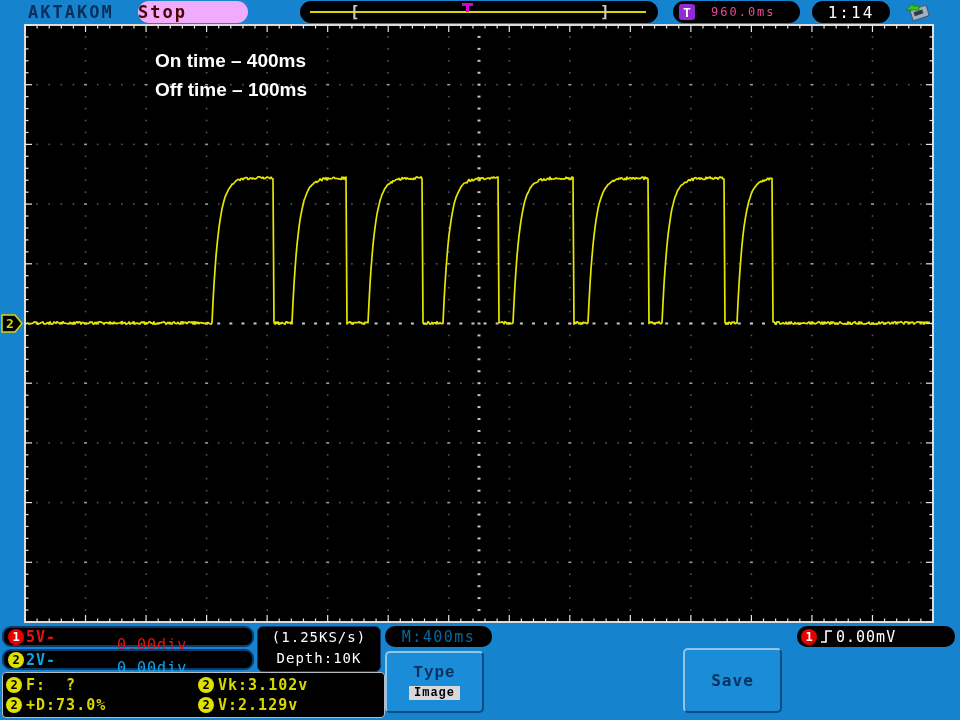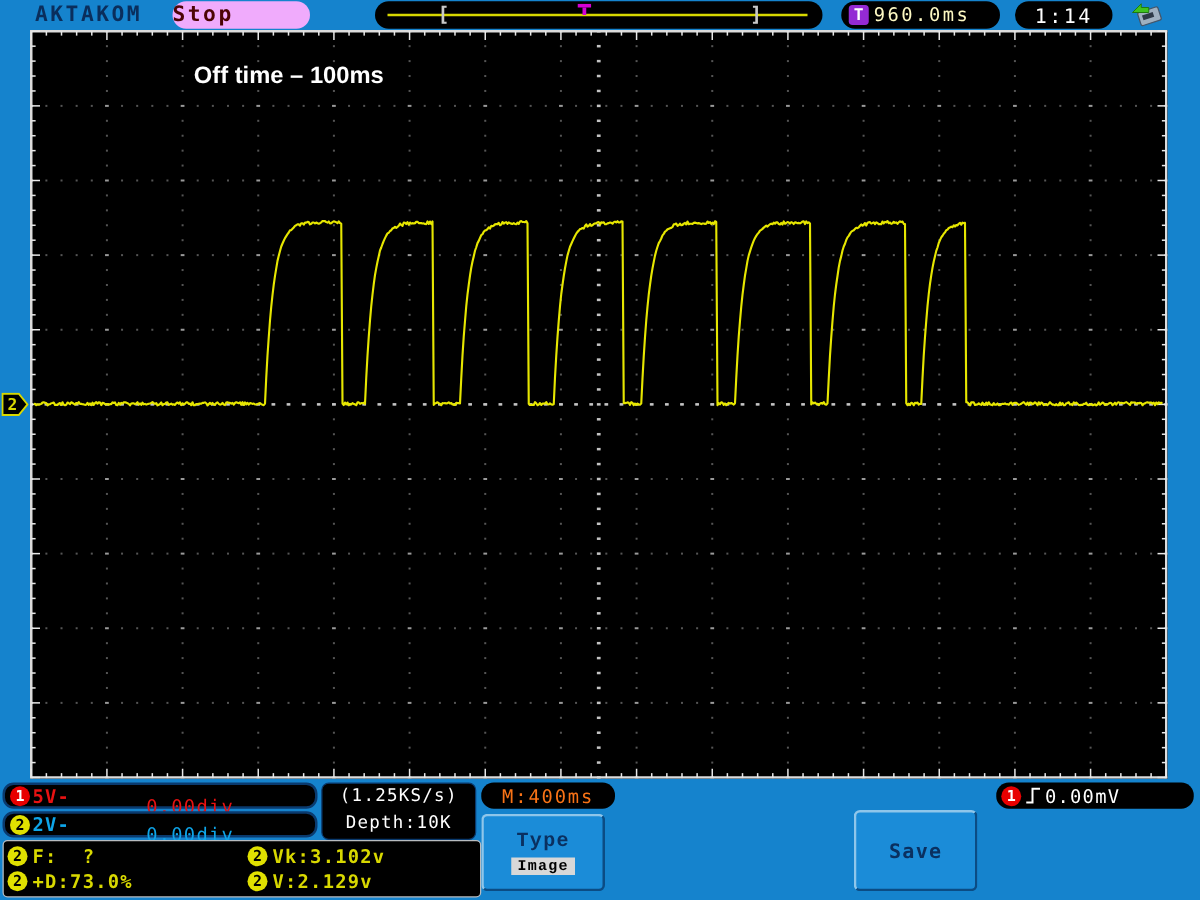--- a/index.html
+++ b/index.html
@@ -13,21 +13,21 @@
   .stop-pill{left:138px;width:110px;background:#f0abfc;justify-content:flex-start;}
   .stop-pill span{font-size:17px;font-weight:bold;color:#4c0404;letter-spacing:2px;}
   .pos-pill{left:300px;width:358px;}
   .pos-line{position:absolute;left:10px;right:12px;top:10px;height:2px;background:#d8d800;}
   .bracket{position:absolute;top:1px;font-size:16px;color:#c8c8c8;font-weight:bold;}
   .brk-l{left:50px;} .brk-r{left:300px;}
   .t-marker{position:absolute;left:162px;top:2px;}
   .trigtime-pill{left:673px;width:127px;}
   .t-badge{width:16px;height:16px;margin-left:6px;background:#942ad4;border-radius:3px;
            color:#fff;font-size:13px;font-weight:bold;display:flex;align-items:center;justify-content:center;}
-  .trigtime-pill .val{color:#fef9c3;font-size:15px;letter-spacing:2px;margin-left:4px;}
+  .trigtime-pill .val{color:#ec4899;font-size:12px;letter-spacing:2px;margin-left:16px;}
   .clock-pill{left:812px;width:78px;justify-content:center;}
   .clock-pill span{color:#fff;font-size:16px;letter-spacing:2px;}
   .usb-icon{left:903px;top:0px;}
 
   
   .graticule{left:24px;top:24px;width:910px;height:599px;background:#000;}
   .annotation{left:34px;top:22px;color:#fff;font-family:"Liberation Sans",sans-serif;
               font-weight:bold;font-size:19px;line-height:29px;}
   .annotation .ind{padding-left:97px;}
   .ch2-marker{left:-23px;top:290px;width:22px;height:19px;}
@@ -40,21 +40,21 @@
   .circle{width:16px;height:16px;border-radius:50%;display:inline-flex;align-items:center;
           justify-content:center;font-size:12px;font-weight:bold;flex:0 0 auto;}
   .c-red{background:#e80000;color:#fff;} .c-yel{background:#e0e000;color:#000;}
   .chbox .scale{font-size:15px;font-weight:bold;letter-spacing:1px;margin-left:2px;}
   .chbox .offset{position:absolute;left:113px;font-size:15px;font-weight:normal;letter-spacing:1px;margin-top:16px;}
   .t-red{color:#e81212;} .t-yel{color:#0ea5e9;}
   .acq-box{left:257px;top:626px;width:122px;height:44px;background:#000;border:1px solid #0a3a6e;
            border-radius:6px;color:#fff;font-size:14px;text-align:center;line-height:21px;letter-spacing:1px;}
   .mt-pill{left:385px;top:626px;width:107px;height:21px;background:#000;border-radius:10px;
            display:flex;align-items:center;justify-content:center;}
-  .mt-pill span{color:#f97316;font-size:15px;letter-spacing:1.5px;}
+  .mt-pill span{color:#0369a1;font-size:15px;letter-spacing:1.5px;}
   .trig-pill{left:797px;top:626px;width:158px;height:21px;background:#000;border-radius:10px;
              display:flex;align-items:center;padding:0 4px;box-sizing:border-box;gap:3px;}
   .trig-pill .val{color:#fff;font-size:15px;letter-spacing:1px;}
   .meas-box{left:2px;top:672px;width:383px;height:46px;background:#000;border:1px solid #b8bcc0;
             border-radius:4px;display:grid;grid-template-columns:192px 1fr;align-content:space-evenly;
             padding:1px 3px;box-sizing:border-box;}
   .meas-item{display:flex;align-items:center;gap:4px;}
   .meas-item .mtext{color:#d8d800;font-size:15px;font-weight:bold;letter-spacing:1px;white-space:pre;}
 
   
@@ -1959,20 +1959,21 @@
       <rect x="1" y="573.5200000000001" width="3.5" height="1.2" fill="#e8e8e8"></rect>
       <rect x="905.5" y="573.5200000000001" width="3.5" height="1.2" fill="#e8e8e8"></rect>
       <rect x="1" y="585.46" width="3.5" height="1.2" fill="#e8e8e8"></rect>
       <rect x="905.5" y="585.46" width="3.5" height="1.2" fill="#e8e8e8"></rect>
       <rect x="1" y="597.4000000000001" width="7" height="1.2" fill="#e8e8e8"></rect>
       <rect x="902" y="597.4000000000001" width="7" height="1.2" fill="#e8e8e8"></rect>
       <polyline points="3,299.2 4,299.1 5,300.1 6,299.5 7,299.7 8,299.5 9,299.1 10,298.1 11,297.8 12,298.3 13,298.4 14,300.3 15,299.5 16,299.4 17,298.6 18,298.4 19,298.0 20,300.0 21,299.9 22,299.9 23,298.9 24,298.4 25,299.9 26,297.8 27,299.7 28,300.2 29,299.8 30,298.0 31,298.6 32,299.4 33,297.8 34,298.4 35,299.0 36,299.7 37,298.4 38,299.0 39,297.7 40,299.2 41,299.1 42,299.4 43,299.5 44,299.9 45,299.8 46,298.3 47,299.9 48,298.8 49,300.1 50,298.1 51,299.9 52,298.5 53,297.7 54,299.0 55,297.8 56,298.1 57,300.1 58,298.3 59,298.5 60,299.3 61,299.6 62,299.2 63,299.8 64,299.3 65,299.3 66,297.9 67,298.4 68,297.9 69,300.0 70,300.2 71,298.3 72,299.8 73,298.3 74,298.8 75,297.9 76,297.8 77,298.1 78,298.6 79,299.1 80,300.3 81,298.8 82,298.7 83,298.6 84,299.3 85,298.8 86,297.8 87,299.7 88,298.8 89,299.9 90,298.1 91,299.5 92,299.1 93,299.7 94,299.3 95,299.0 96,298.8 97,298.3 98,297.7 99,298.6 100,299.1 101,298.5 102,300.3 103,299.8 104,299.2 105,298.0 106,300.2 107,299.2 108,299.2 109,298.0 110,297.9 111,299.9 112,299.4 113,298.9 114,299.7 115,299.4 116,300.0 117,298.6 118,298.0 119,298.9 120,297.9 121,300.1 122,298.6 123,299.5 124,299.0 125,297.9 126,297.9 127,299.1 128,298.9 129,300.2 130,297.8 131,300.2 132,300.1 133,299.3 134,299.3 135,299.1 136,298.9 137,299.0 138,298.3 139,298.3 140,297.9 141,298.6 142,300.3 143,299.3 144,298.3 145,299.5 146,298.4 147,299.5 148,300.0 149,298.4 150,297.9 151,299.1 152,299.7 153,299.4 154,298.3 155,299.7 156,300.1 157,298.1 158,297.8 159,298.3 160,298.2 161,298.9 162,298.3 163,299.7 164,298.4 165,297.8 166,298.2 167,298.6 168,297.8 169,299.8 170,297.7 171,300.0 172,297.9 173,299.5 174,298.2 175,299.7 176,298.5 177,298.7 178,299.1 179,298.8 180,299.5 181,299.6 182,299.4 183,298.8 184,298.5 185,299.3 186,299.8 187,300.1 188,298.9 189,277.9 190,260.2 191,245.8 192,232.4 193,221.3 194,212.0 195,203.7 196,196.7 197,190.7 198,184.7 199,180.6 200,176.8 201,173.2 202,170.8 203,168.6 204,166.5 205,164.9 206,163.3 207,162.0 208,160.2 209,160.1 210,159.0 211,158.0 212,156.7 213,156.2 214,155.4 215,155.5 216,156.5 217,154.6 218,154.6 219,155.7 220,154.1 221,154.1 222,153.5 223,153.7 224,155.5 225,155.1 226,154.0 227,154.0 228,154.8 229,154.0 230,154.6 231,155.0 232,154.6 233,153.9 234,152.8 235,152.9 236,152.9 237,153.7 238,154.1 239,153.2 240,154.7 241,154.5 242,153.7 243,153.0 244,153.4 245,153.8 246,154.6 247,153.1 248,154.4 249,154.9 250,298.8 251,300.0 252,298.0 253,299.5 254,298.0 255,300.2 256,299.1 257,299.6 258,298.5 259,299.2 260,299.5 261,300.2 262,297.9 263,297.9 264,299.1 265,298.5 266,298.6 267,298.2 268,299.1 269,278.0 270,260.4 271,245.5 272,232.3 273,220.9 274,211.6 275,203.3 276,196.0 277,190.5 278,185.4 279,181.0 280,176.4 281,174.0 282,171.2 283,168.7 284,166.5 285,164.5 286,162.7 287,162.2 288,160.8 289,160.2 290,158.7 291,158.4 292,157.4 293,158.3 294,157.5 295,156.6 296,154.8 297,156.0 298,156.7 299,154.0 300,154.2 301,155.2 302,153.7 303,155.8 304,154.0 305,154.9 306,154.5 307,154.8 308,154.5 309,153.5 310,153.4 311,154.5 312,154.4 313,154.5 314,154.8 315,154.7 316,155.2 317,155.3 318,153.1 319,155.2 320,153.2 321,155.3 322,153.1 323,299.9 324,298.7 325,298.4 326,297.8 327,298.5 328,299.1 329,300.1 330,298.5 331,298.6 332,298.5 333,298.8 334,298.5 335,297.8 336,298.8 337,298.4 338,299.6 339,299.7 340,300.0 341,298.2 342,298.5 343,298.4 344,298.7 345,278.7 346,260.3 347,245.1 348,232.8 349,220.9 350,211.5 351,203.8 352,196.5 353,190.2 354,185.2 355,181.1 356,176.6 357,173.8 358,170.5 359,168.7 360,166.4 361,164.1 362,163.4 363,161.4 364,160.4 365,160.1 366,159.3 367,157.8 368,158.9 369,156.7 370,157.0 371,156.5 372,155.5 373,155.3 374,155.3 375,154.3 376,156.2 377,155.7 378,153.6 379,154.9 380,154.1 381,153.7 382,155.1 383,153.9 384,154.6 385,154.9 386,155.2 387,154.5 388,155.2 389,155.4 390,154.1 391,155.1 392,153.2 393,152.9 394,153.6 395,153.6 396,153.8 397,152.9 398,154.7 399,298.9 400,299.9 401,299.9 402,299.8 403,300.0 404,297.7 405,298.6 406,300.2 407,299.7 408,298.4 409,300.0 410,298.9 411,298.9 412,298.8 413,297.7 414,299.4 415,299.6 416,298.7 417,299.5 418,299.7 419,299.4 420,277.9 421,260.5 422,245.5 423,232.7 424,221.0 425,211.2 426,203.8 427,196.8 428,190.6 429,185.3 430,180.3 431,176.8 432,173.4 433,171.2 434,168.9 435,166.8 436,164.8 437,162.9 438,161.5 439,160.5 440,159.3 441,159.0 442,158.4 443,158.9 444,156.8 445,155.5 446,157.3 447,156.7 448,155.2 449,156.7 450,156.2 451,155.2 452,154.7 453,154.8 454,153.8 455,153.7 456,155.7 457,153.9 458,154.2 459,153.8 460,155.4 461,155.4 462,154.7 463,154.5 464,154.0 465,154.2 466,155.0 467,153.7 468,153.3 469,154.0 470,153.0 471,154.0 472,153.9 473,153.1 474,153.2 475,298.6 476,298.5 477,298.3 478,297.9 479,298.2 480,299.9 481,297.7 482,298.3 483,300.1 484,298.8 485,299.9 486,298.9 487,299.7 488,299.7 489,298.8 490,278.7 491,260.9 492,245.7 493,232.4 494,221.3 495,211.6 496,203.8 497,196.6 498,190.7 499,185.5 500,180.5 501,176.6 502,173.4 503,170.5 504,168.8 505,166.8 506,164.3 507,163.1 508,161.3 509,160.6 510,159.4 511,159.1 512,158.6 513,158.3 514,157.6 515,155.5 516,155.4 517,154.8 518,156.7 519,156.1 520,154.9 521,156.2 522,155.9 523,154.9 524,154.3 525,155.6 526,153.2 527,155.4 528,155.0 529,155.0 530,155.1 531,154.3 532,154.1 533,154.4 534,154.7 535,154.5 536,154.8 537,155.3 538,154.8 539,154.8 540,155.1 541,154.9 542,153.2 543,154.4 544,153.7 545,155.2 546,154.2 547,155.3 548,153.0 549,153.6 550,300.2 551,298.5 552,299.4 553,297.8 554,298.2 555,299.9 556,298.8 557,300.2 558,299.3 559,298.3 560,298.9 561,298.4 562,299.0 563,299.7 564,298.6 565,278.3 566,260.3 567,245.0 568,232.7 569,221.3 570,211.7 571,203.8 572,196.4 573,190.7 574,184.7 575,180.3 576,177.1 577,173.9 578,171.1 579,168.5 580,166.4 581,164.7 582,163.2 583,162.1 584,160.5 585,159.9 586,159.1 587,158.1 588,157.3 589,156.5 590,157.3 591,156.2 592,155.4 593,154.9 594,155.4 595,154.1 596,154.9 597,153.9 598,153.9 599,155.2 600,155.6 601,154.4 602,155.6 603,153.1 604,155.0 605,154.4 606,153.6 607,154.0 608,154.9 609,153.7 610,154.1 611,155.2 612,153.8 613,154.1 614,154.6 615,154.3 616,154.7 617,154.1 618,153.2 619,153.1 620,155.3 621,153.1 622,154.5 623,153.9 624,154.8 625,299.5 626,297.9 627,298.7 628,298.0 629,299.1 630,299.1 631,300.0 632,298.9 633,298.4 634,299.0 635,297.7 636,299.4 637,299.8 638,298.7 639,278.7 640,260.3 641,245.7 642,232.8 643,221.0 644,211.4 645,203.6 646,196.8 647,189.9 648,184.7 649,180.9 650,176.4 651,173.2 652,171.0 653,168.0 654,165.9 655,164.7 656,162.9 657,161.4 658,160.7 659,160.2 660,159.1 661,158.2 662,158.5 663,157.9 664,156.6 665,155.6 666,156.6 667,155.7 668,154.4 669,156.5 670,154.2 671,153.9 672,153.7 673,154.9 674,154.5 675,153.8 676,155.3 677,153.9 678,154.4 679,155.3 680,155.3 681,155.4 682,153.2 683,154.7 684,153.5 685,153.9 686,152.9 687,154.6 688,154.0 689,155.1 690,154.7 691,153.4 692,154.3 693,153.9 694,155.1 695,153.9 696,153.0 697,153.7 698,153.2 699,155.1 700,155.2 701,298.6 702,300.2 703,299.0 704,300.0 705,298.2 706,298.6 707,300.2 708,298.2 709,298.6 710,298.0 711,299.7 712,299.0 713,299.1 714,278.5 715,260.2 716,245.6 717,232.7 718,220.9 719,211.2 720,203.0 721,196.3 722,190.3 723,185.2 724,181.0 725,176.7 726,174.0 727,170.4 728,168.1 729,165.9 730,164.6 731,163.0 732,161.9 733,160.2 734,159.7 735,158.4 736,158.0 737,157.3 738,157.8 739,156.2 740,157.2 741,156.0 742,156.3 743,155.0 744,154.2 745,155.8 746,154.1 747,154.5 748,154.3 749,297.8 750,297.9 751,299.0 752,300.3 753,297.9 754,297.9 755,297.9 756,300.0 757,299.7 758,299.6 759,298.7 760,299.5 761,299.9 762,298.1 763,299.7 764,299.8 765,298.1 766,299.9 767,297.8 768,299.5 769,299.8 770,300.1 771,298.5 772,299.8 773,299.7 774,298.8 775,300.2 776,300.1 777,299.4 778,299.0 779,299.2 780,298.7 781,299.4 782,299.3 783,299.8 784,298.5 785,298.0 786,299.9 787,298.4 788,298.2 789,298.3 790,299.1 791,299.9 792,299.5 793,299.0 794,298.2 795,297.7 796,298.8 797,299.8 798,298.0 799,300.1 800,298.0 801,298.2 802,299.4 803,298.8 804,297.8 805,298.7 806,300.2 807,297.8 808,299.6 809,298.0 810,298.6 811,300.1 812,299.7 813,299.2 814,300.1 815,299.0 816,297.8 817,298.9 818,299.7 819,299.7 820,300.2 821,299.3 822,300.2 823,300.2 824,298.0 825,299.7 826,298.5 827,300.2 828,300.2 829,298.7 830,298.4 831,297.8 832,299.7 833,299.3 834,300.1 835,297.9 836,298.8 837,298.1 838,299.0 839,300.0 840,300.1 841,299.8 842,300.0 843,299.1 844,299.2 845,298.2 846,300.0 847,300.1 848,299.8 849,299.1 850,300.2 851,299.9 852,299.4 853,300.3 854,299.7 855,297.9 856,299.8 857,299.0 858,298.0 859,298.6 860,300.0 861,299.4 862,299.6 863,298.8 864,298.3 865,298.4 866,300.1 867,299.3 868,298.2 869,299.7 870,298.2 871,297.8 872,298.5 873,298.3 874,298.4 875,298.7 876,298.1 877,297.7 878,298.4 879,299.1 880,300.0 881,297.8 882,298.1 883,298.0 884,298.0 885,299.1 886,298.4 887,298.8 888,298.2 889,298.4 890,300.2 891,299.0 892,298.7 893,298.0 894,297.9 895,298.2 896,298.1 897,298.0 898,298.9 899,298.1 900,300.2 901,298.0 902,299.3 903,297.9 904,298.5 905,298.3 906,298.5" fill="none" stroke="#e6e600" stroke-width="1.7" stroke-linejoin="round"></polyline>
     </svg>
 
   <div class="abs annotation">
+    <div class="ind">On time – 400ms</div>
     <div class="ind">Off time – 100ms</div>
   </div>
 
   <svg class="abs ch2-marker" width="22" height="19" viewBox="0 0 22 19">
     <polygon points="1,1 14,1 21,9.5 14,18 1,18" fill="#000" stroke="#d8d800" stroke-width="1.5"></polygon>
     <text x="5" y="14" fill="#d8d800">2</text>
   </svg>
 </div>
 
 <div class="abs chbox ch1-box">

